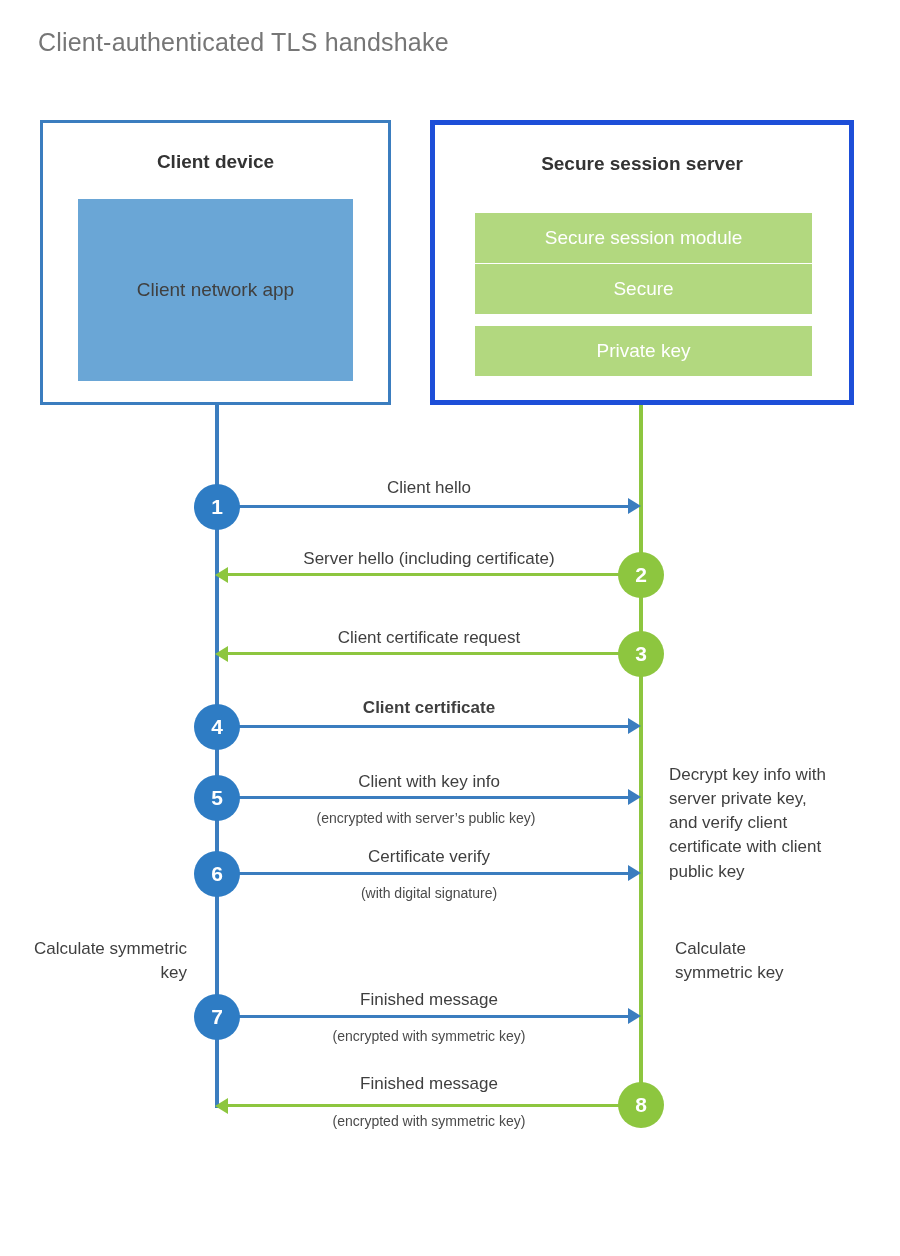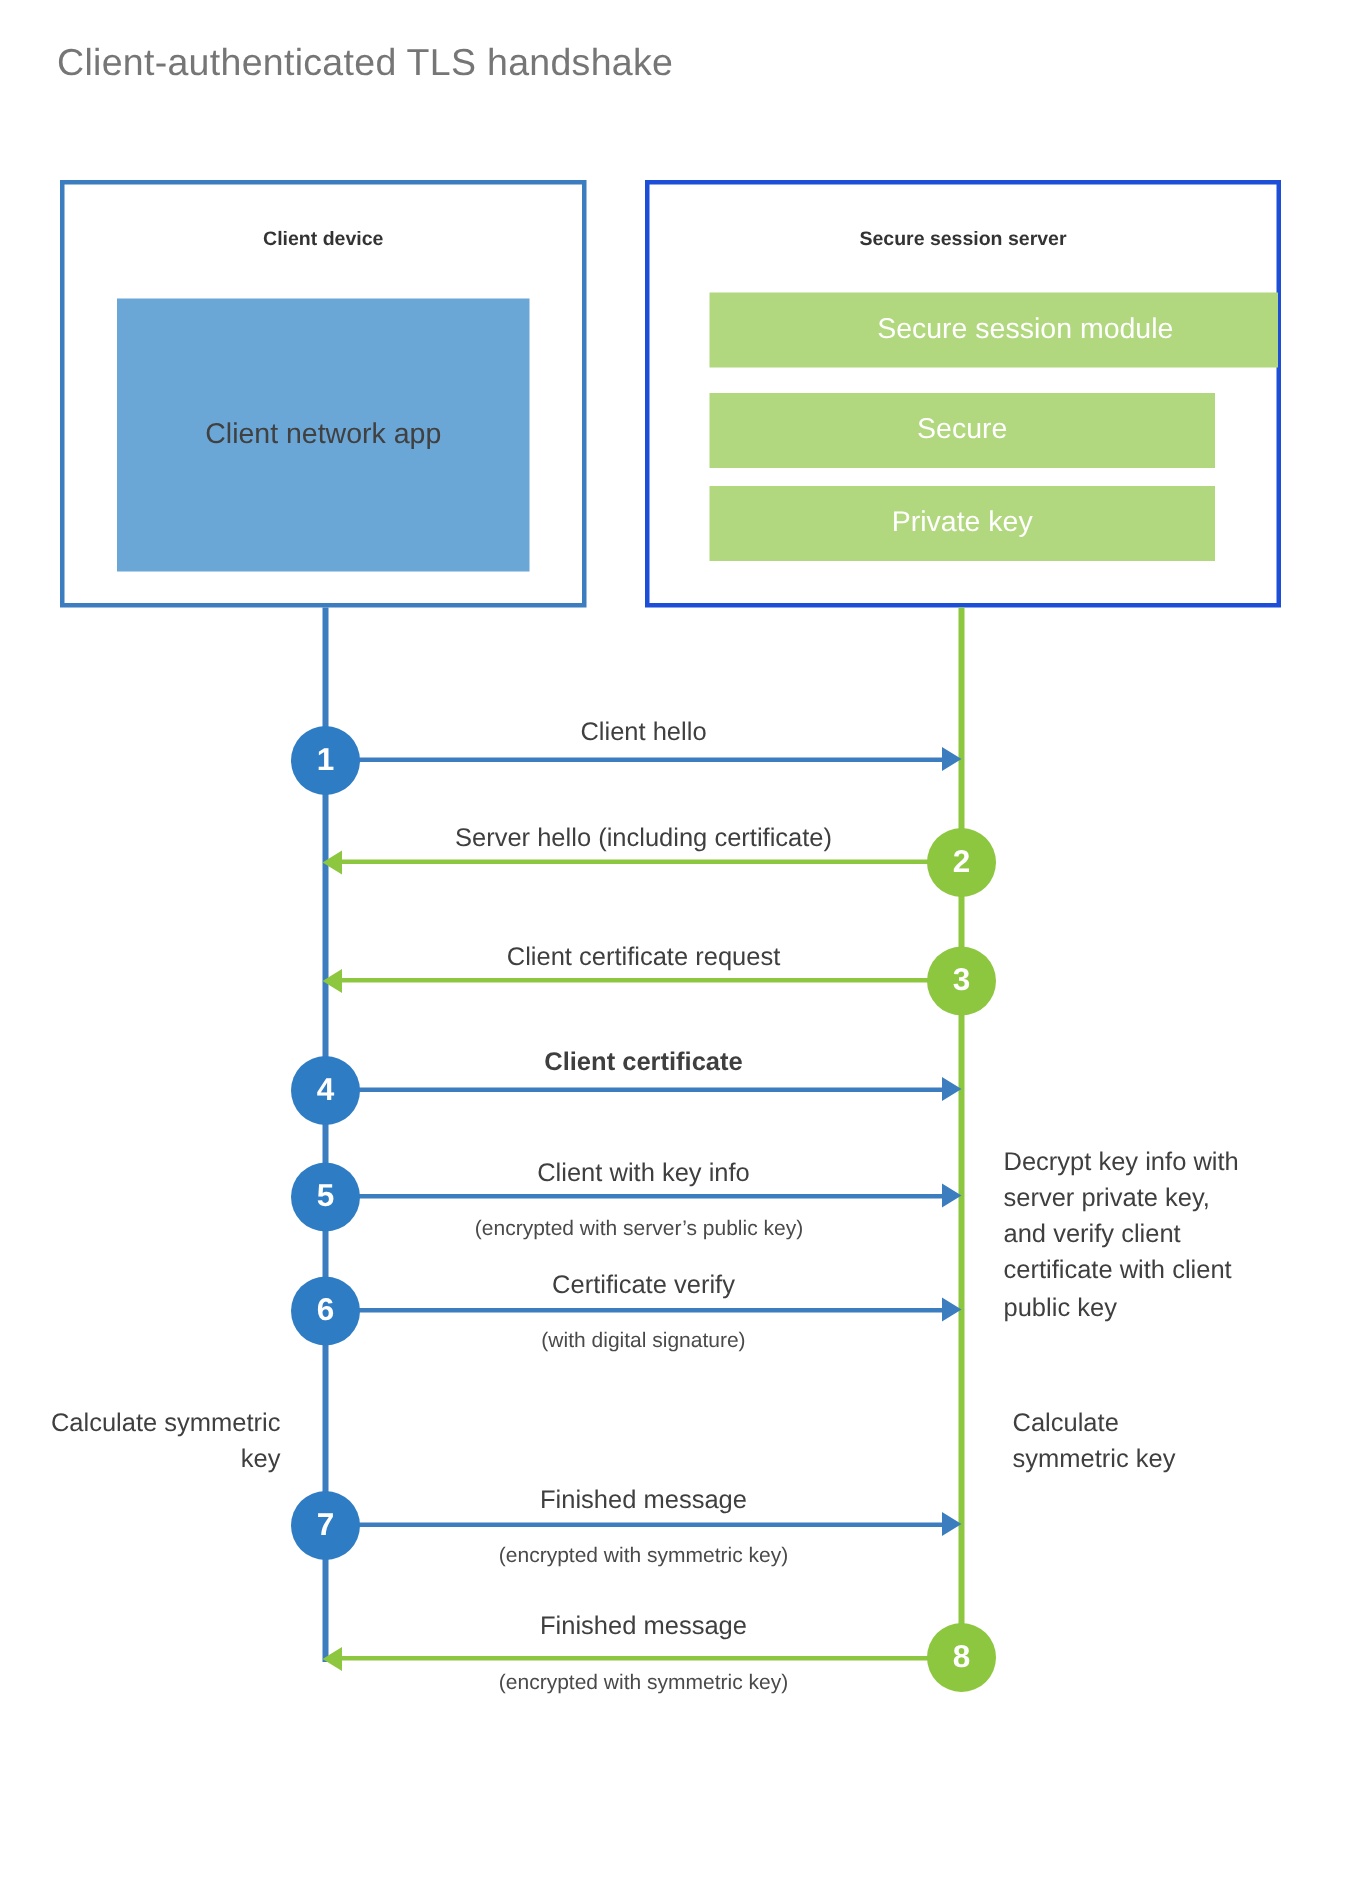--- a/index.html
+++ b/index.html
@@ -42,29 +42,29 @@
     top: 120px;
     width: 351px;
     height: 285px;
     border: 3px solid #3b7dbf;
   }
   .entity-box.server {
     left: 430px;
     top: 120px;
     width: 424px;
     height: 285px;
-    border: 3px solid #1d4ed8;
+    border: 5px solid #1d4ed8;
   }
   .entity-title {
     position: absolute;
     top: 28px;
     left: 0;
     width: 100%;
     text-align: center;
-    font-size: 13px;
+    font-size: 19px;
     font-weight: bold;
     color: #333333;
   }
 
   .app-block {
     position: absolute;
     left: 35px;
     top: 76px;
     width: 275px;
     height: 182px;
@@ -84,21 +84,21 @@
     width: 337px;
     height: 50px;
     background: #b2d87f;
     color: #ffffff;
     font-size: 19px;
     display: flex;
     align-items: center;
     justify-content: center;
     text-align: center;
   }
-  .server-bar.b0 { top: 72px; padding-left: 42px; }
+  .server-bar.b0 { top: 88px; }
   .server-bar.b1 { top: 139px; }
   .server-bar.b2 { top: 201px; }
 
   
   .lifeline {
     position: absolute;
     width: 4px;
   }
   .lifeline.client-line {
     left: 215px;

